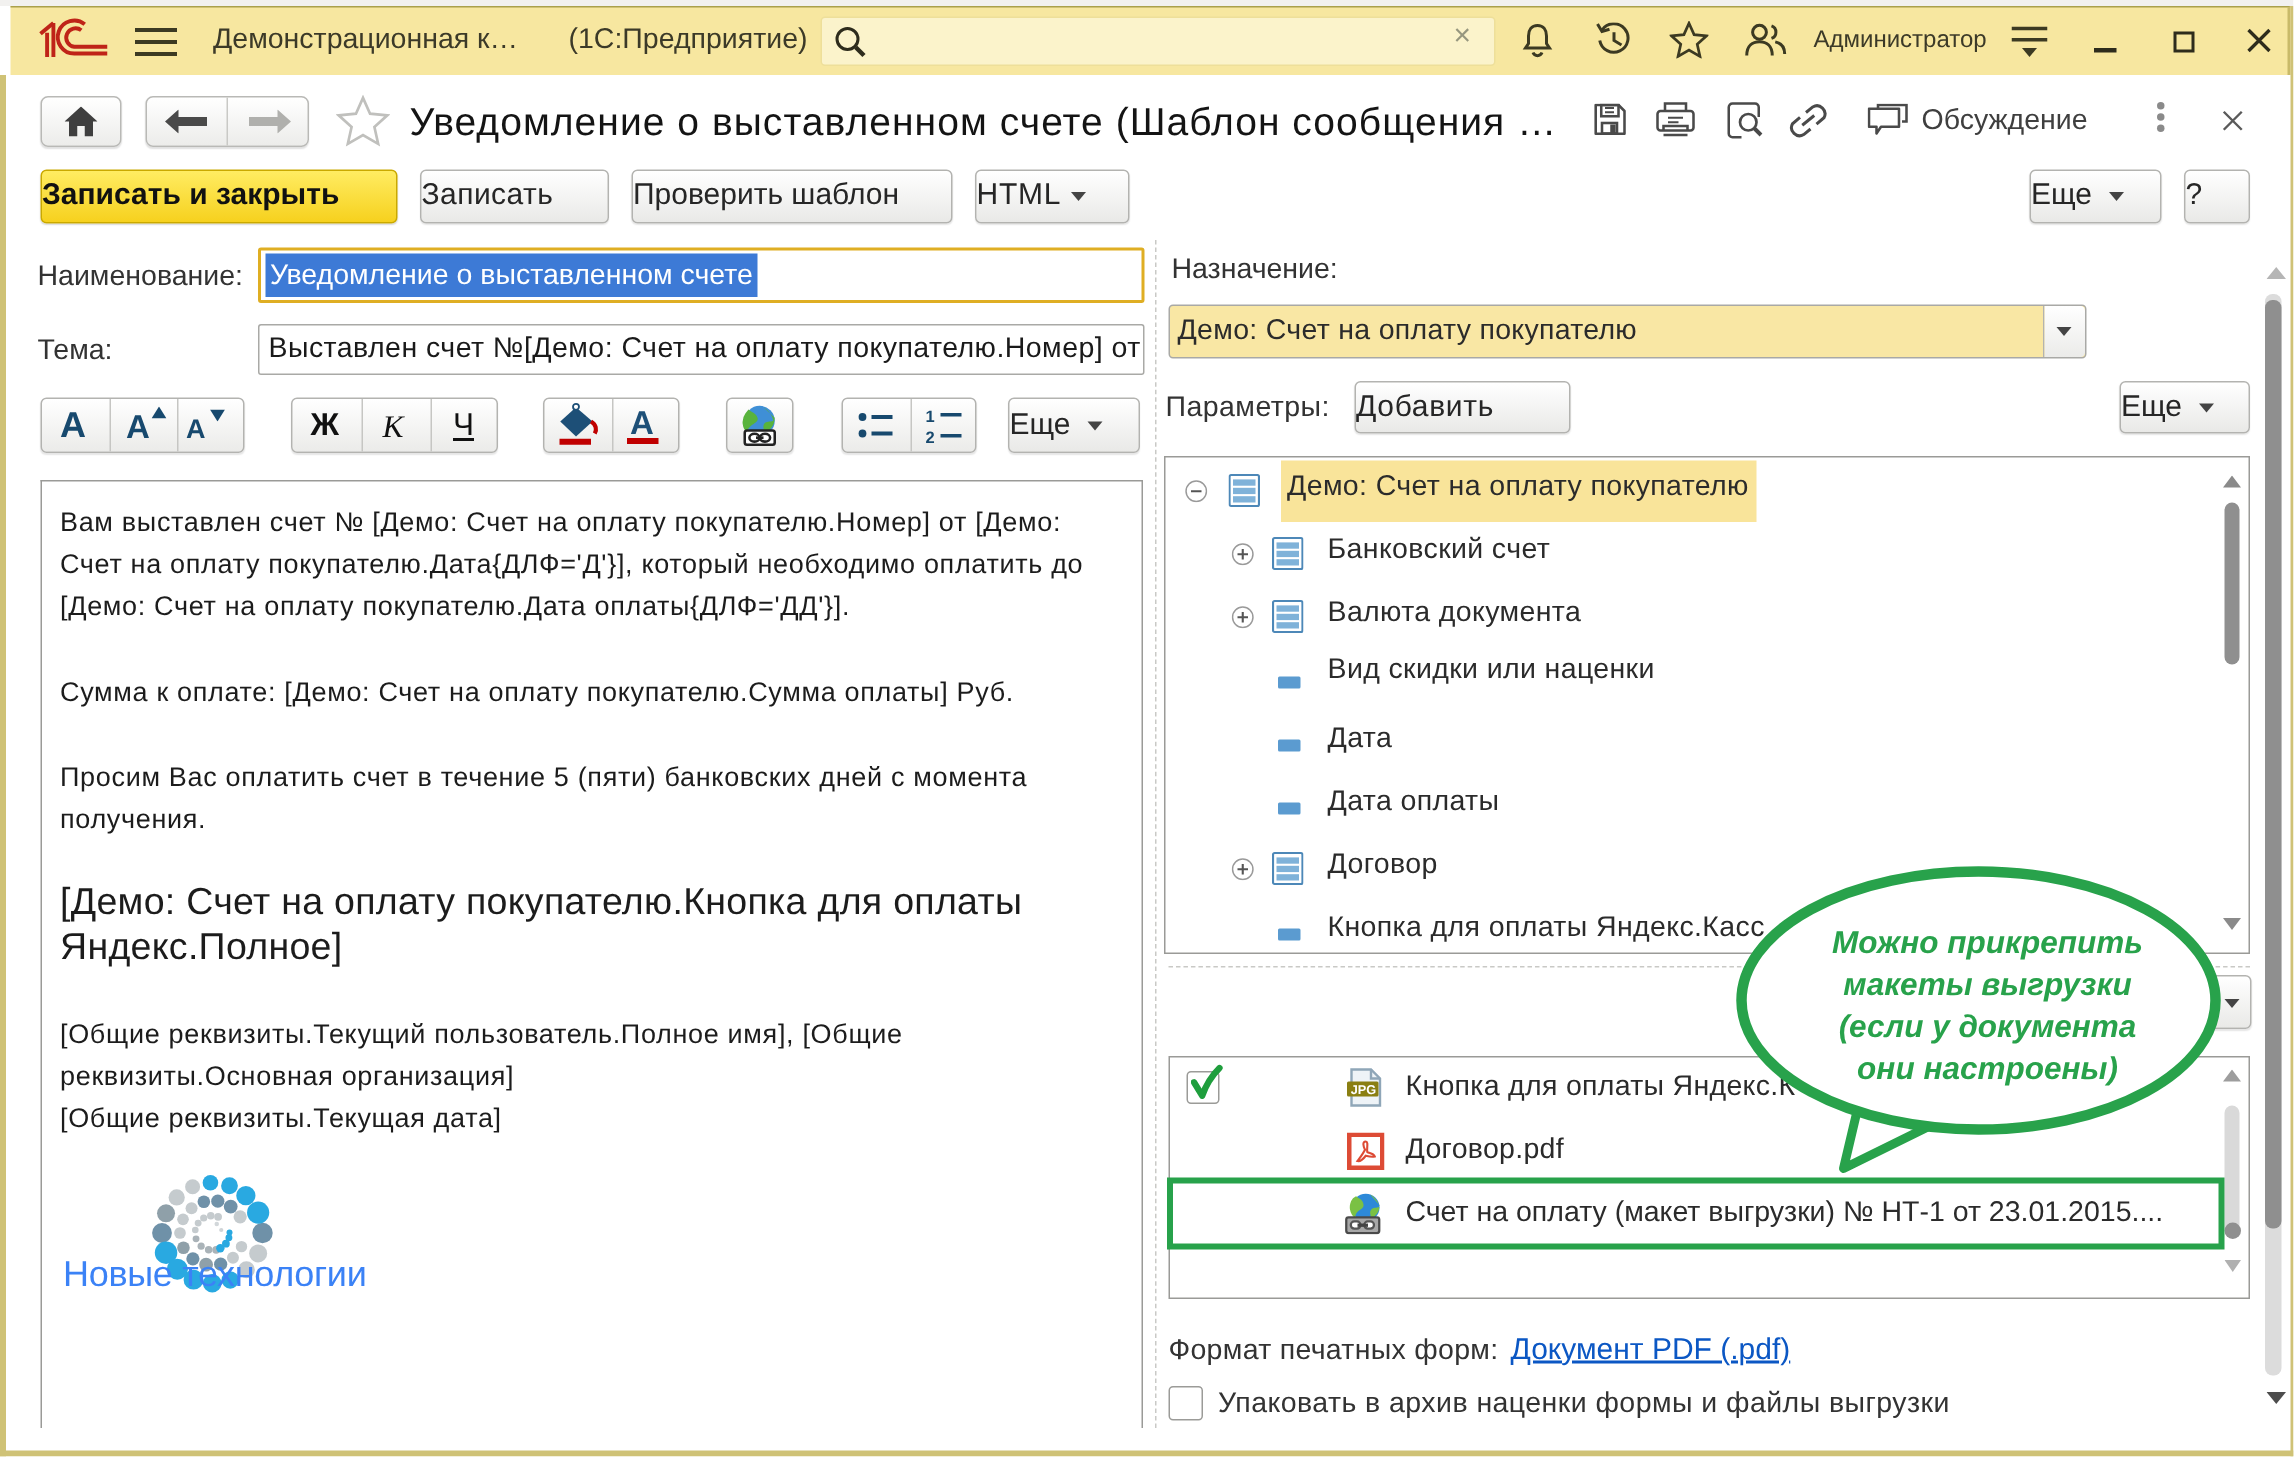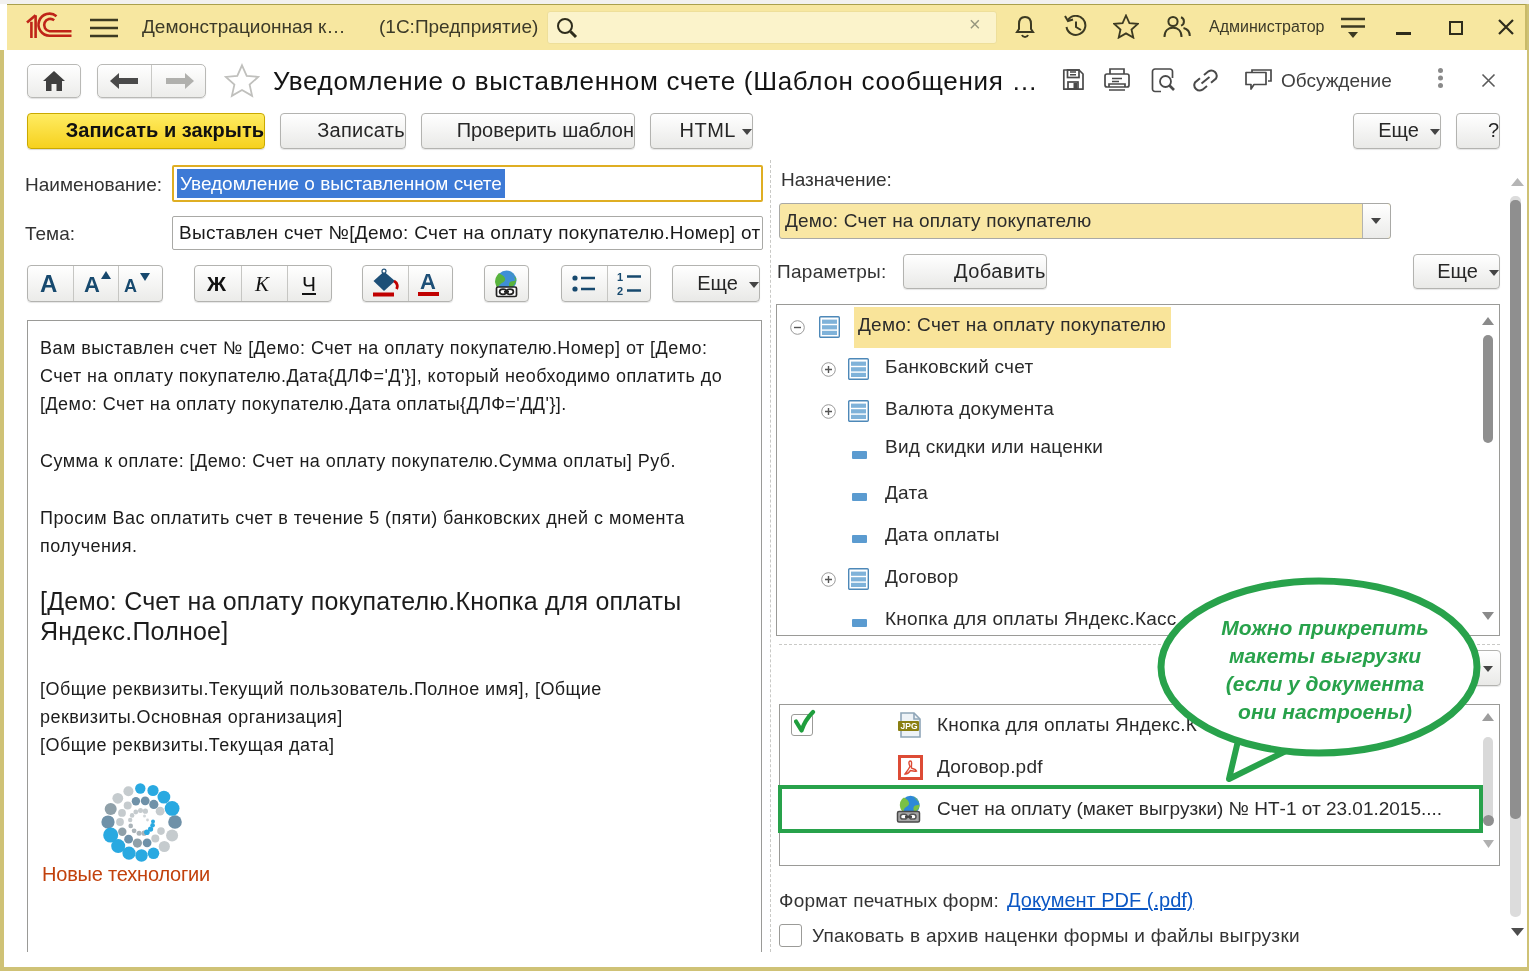--- a/index.html
+++ b/index.html
@@ -11,22 +11,22 @@
 #titlebar{left:7px;top:4px;width:1520px;height:46px;background:#f7e7a0;border-top:1px solid #aaa04c;border-right:2px solid #c9ba69}
 #lborder{left:0;top:50px;width:4px;height:921px;background:#cfc276}
 #rborder{left:1527px;top:4px;width:2px;height:967px;background:#cfc276}
 #bborder{left:0;top:967px;width:1529px;height:4px;background:#cfc276}
 .tb-txt{font-size:19px;color:#3c3a28}
 #searchbox{left:547px;top:11px;width:450px;height:33px;background:#fbf3cb;border-radius:3px;border:1px solid #eedf9a}
 
 .navbtn{background:linear-gradient(#ffffff,#ececea);border:1px solid #b9b9b6;border-radius:5px;box-shadow:0 1px 1px rgba(0,0,0,.12)}
 #wintitle{left:273px;top:66px;font-size:26px;color:#141414;letter-spacing:0.7px;white-space:nowrap;width:772px;overflow:hidden}
 
-.btn{background:linear-gradient(#ffffff,#e9e9e7);border:1px solid #b3b3b0;border-radius:4px;box-shadow:0 1px 1px rgba(0,0,0,.10);font-size:20px;color:#262626;text-align:right}
-.btn-y{background:linear-gradient(#ffec62,#f6d11e);border:1px solid #caa900;border-radius:4px;box-shadow:0 1px 1px rgba(0,0,0,.15);font-weight:bold;font-size:20px;color:#111;text-align:right}
+.btn{background:linear-gradient(#ffffff,#e9e9e7);border:1px solid #b3b3b0;border-radius:4px;box-shadow:0 1px 1px rgba(0,0,0,.10);font-size:20px;color:#262626;text-align:left}
+.btn-y{background:linear-gradient(#ffec62,#f6d11e);border:1px solid #caa900;border-radius:4px;box-shadow:0 1px 1px rgba(0,0,0,.15);font-weight:bold;font-size:20px;color:#111;text-align:left}
 .lbl{font-size:19px;color:#333;white-space:nowrap}
 .inp{background:#fff;border:1px solid #a9a9a6;border-radius:2px;font-size:19px;color:#1a1a1a;white-space:nowrap;overflow:hidden}
 
 .tgrp{background:linear-gradient(#ffffff,#ebebe9);border:1px solid #b3b3b0;border-radius:4px;box-shadow:0 1px 1px rgba(0,0,0,.10)}
 .tsep{position:absolute;top:0;bottom:0;width:1px;background:#c6c6c3}
 
 #msgbox{left:27px;top:320px;width:735px;height:632px;border:1px solid #9a9a97;border-bottom:none;background:#fff}
 .mline{position:absolute;left:12px;font-size:18px;color:#1c1c1c;white-space:nowrap;letter-spacing:0.45px}
 .mbig{position:absolute;left:12px;font-size:25px;color:#1c1c1c;white-space:nowrap;letter-spacing:0.2px}
 
@@ -284,21 +284,21 @@
       <circle cx="40.1" cy="53.8" r="2.4" fill="#aab3b8"></circle>
       <circle cx="45.1" cy="56.2" r="2.5" fill="#aab3b8"></circle>
       <circle cx="50.1" cy="56.2" r="2.6" fill="#aab3b8"></circle>
       <circle cx="52.9" cy="55.2" r="2.8" fill="#29a9e1"></circle>
       <circle cx="56.6" cy="52.1" r="2.6" fill="#29a9e1"></circle>
       <circle cx="58.6" cy="48.2" r="2.3" fill="#29a9e1"></circle>
       <circle cx="59.0" cy="44.6" r="2.0" fill="#29a9e1"></circle>
       <circle cx="50.5" cy="39.0" r="1.5" fill="#d2d7da"></circle>
       <circle cx="53.5" cy="43.0" r="1.4" fill="#cfd4d7"></circle>
     </svg>
-<div class="abs" style="left:42px;top:863px;font-size:20px;color:#c2410c;letter-spacing:-0.2px">Новые технологии</div>
+<div class="abs" style="left:42px;top:836px;font-size:24px;color:#3b82f6;letter-spacing:-0.2px">Новые технологии</div>
 
 <div class="abs" style="left:770px;top:160px;height:792px;border-left:1px dashed #c9c9c6"></div>
 
 <div class="abs lbl" style="left:781px;top:169px">Назначение:</div>
 <div class="abs combo" style="left:779px;top:203px;width:612px;height:36px">
  <div style="position:absolute;left:5px;top:6px;font-size:19px;color:#2b2b2b;white-space:nowrap;letter-spacing:0.2px">Демо: Счет на оплату покупателю</div>
  <div class="combobtn">
         <span class="caret" style="position:absolute;left:8px;top:14px;border-left-width:5px;border-right-width:5px"></span>
       </div>
 </div>

